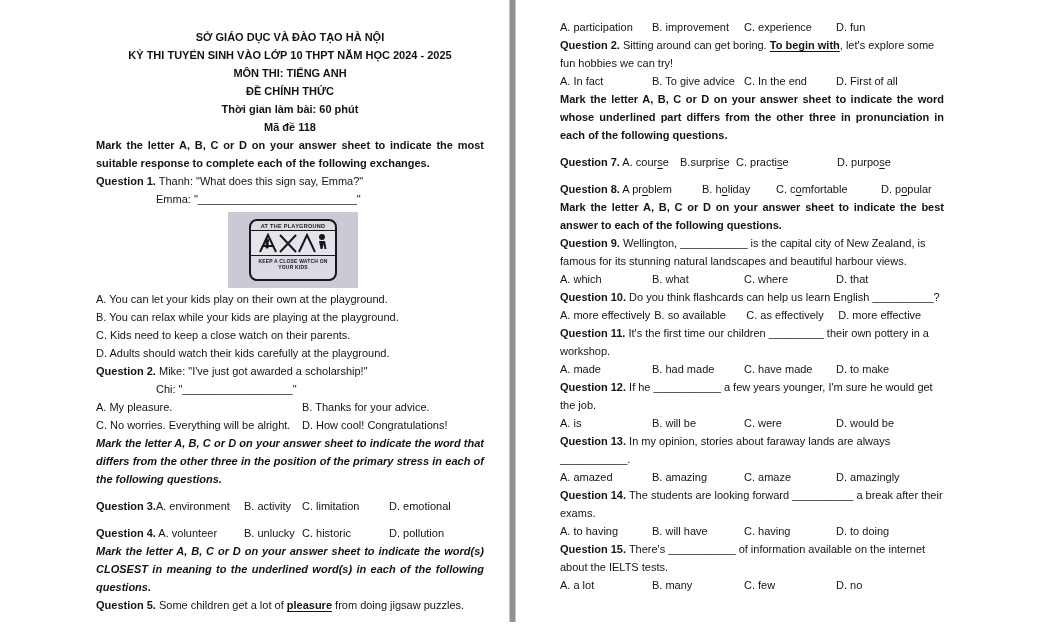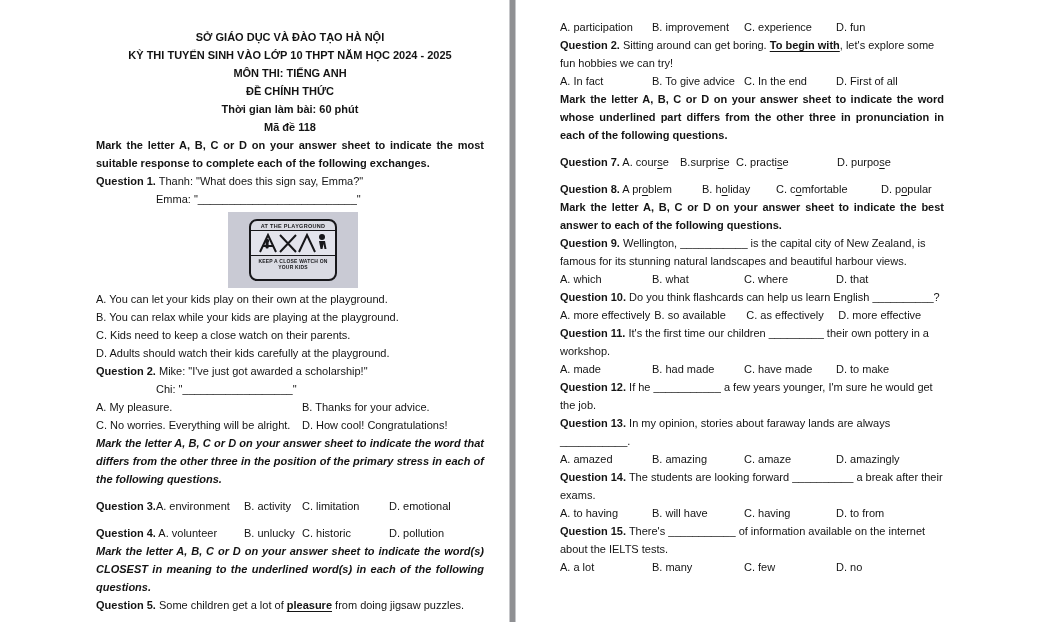--- a/index.html
+++ b/index.html
@@ -149,30 +149,33 @@
     <div class="opts">
       <span>A. more effectively</span><span>B. so available</span><span>C. as effectively</span><span>D. more effective</span>
     </div>
 
     <p class="line"><span class="b">Question 11.</span><span> It's the first time our children _________ their own pottery in a workshop.</span></p>
     <div class="opts">
       <span>A. made</span><span>B. had made</span><span>C. have made</span><span>D. to make</span>
     </div>
 
     <p class="line"><span class="b">Question 12.</span><span> If he ___________ a few years younger, I'm sure he would get the job.</span></p>
+    <div class="opts">
+      <span>A. is</span><span>B. will be</span><span>C. were</span><span>D. would be</span>
+    </div>
 
     <p class="line"><span class="b">Question 13.</span><span> In my opinion, stories about faraway lands are always</span></p>
     <div class="line">___________.</div>
     <div class="opts">
       <span>A. amazed</span><span>B. amazing</span><span>C. amaze</span><span>D. amazingly</span>
     </div>
 
     <p class="line"><span class="b">Question 14.</span><span> The students are looking forward __________ a break after their exams.</span></p>
     <div class="opts">
-      <span>A. to having</span><span>B. will have</span><span>C. having</span><span>D. to from</span>
+      <span>A. to having</span><span>B. will have</span><span>C. having</span><span>D. to doing</span>
     </div>
 
     <p class="line"><span class="b">Question 15.</span><span> There's ___________ of information available on the internet about the IELTS tests.</span></p>
     <div class="opts">
       <span>A. a lot</span><span>B. many</span><span>C. few</span><span>D. no</span>
     </div>
   </div>
 
 </div>
 

